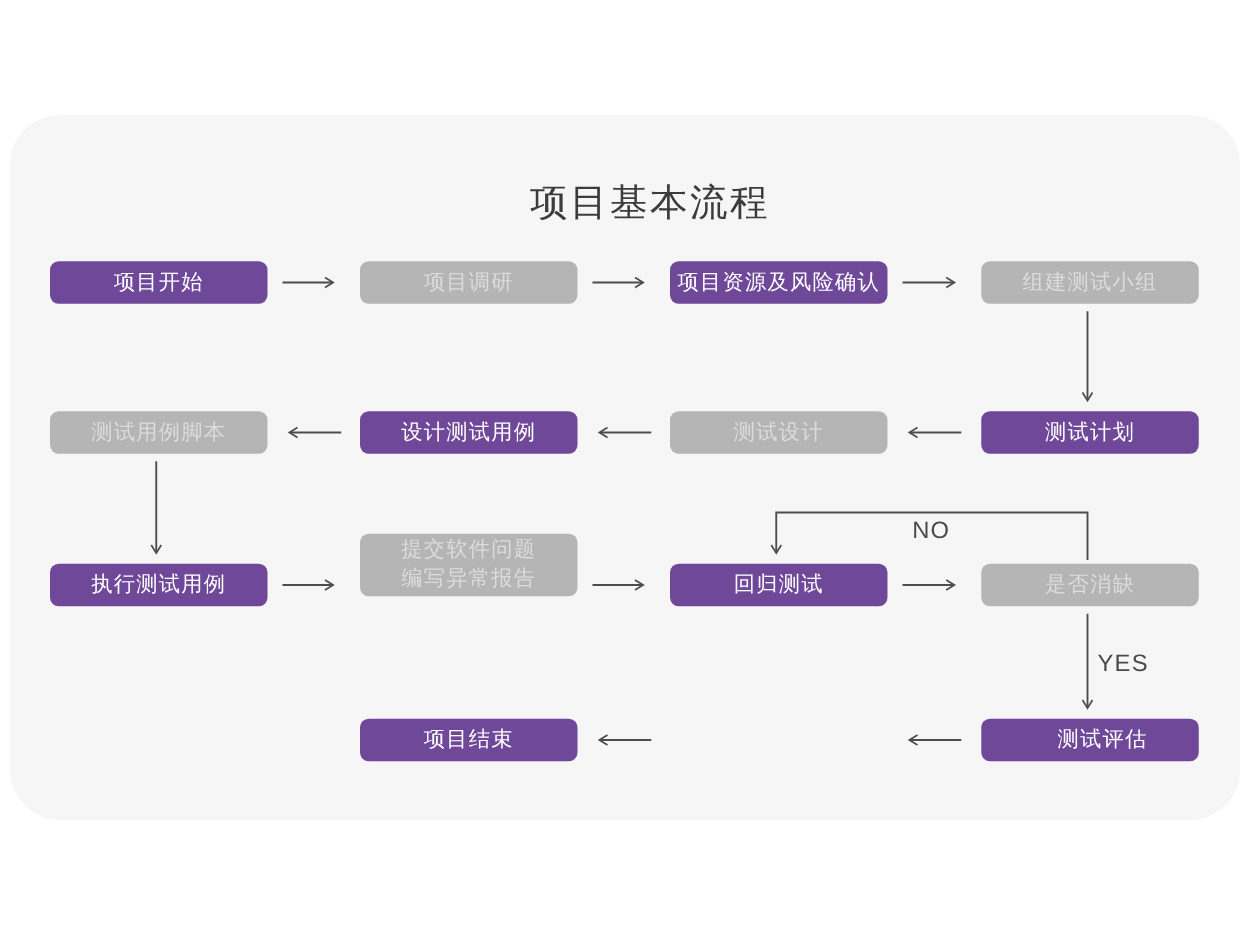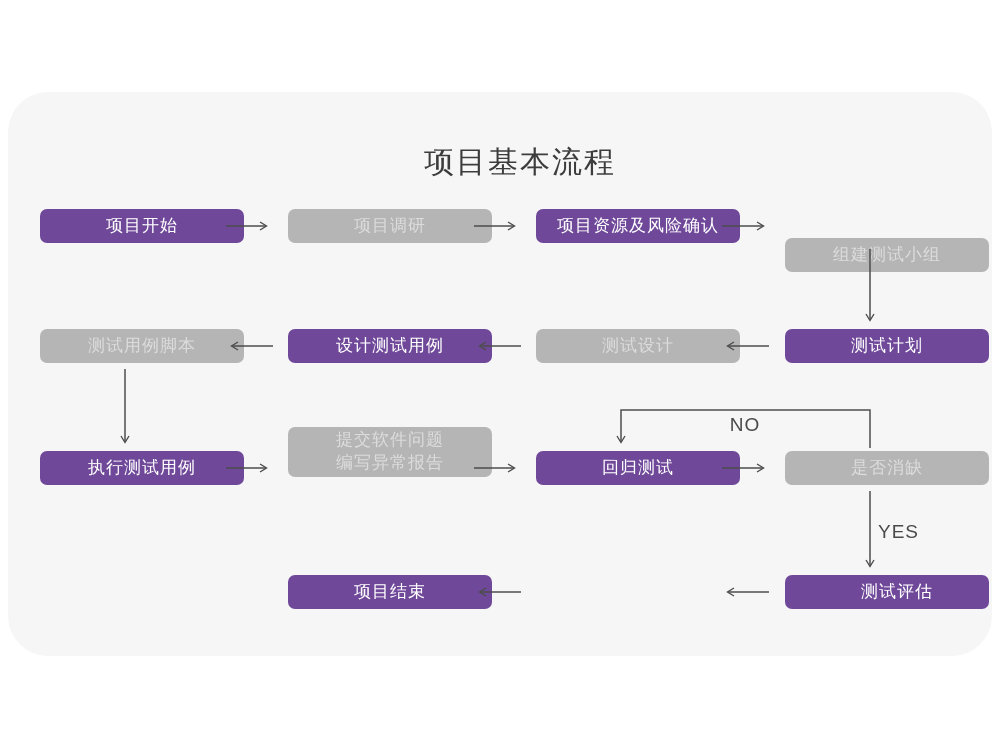--- a/index.html
+++ b/index.html
@@ -31,21 +31,21 @@
     width: 1000px;
     text-align: center;
     font-size: 30px;
     font-weight: 500;
     color: #3c3c3c;
     letter-spacing: 2px;
     padding-left: 20px;
   }
   .node {
     position: absolute;
-    width: 204px;
+    width: 174px;
     height: 34px;
     border-radius: 7px;
     display: flex;
     align-items: center;
     justify-content: center;
     font-size: 17px;
     letter-spacing: 1px;
     white-space: pre-line;
     text-align: center;
     line-height: 1.35;
@@ -92,21 +92,21 @@
 
 <div class="canvas">
 
   <div class="card"></div>
 
   <div class="title">项目基本流程</div>
 
   <div class="node node--purple" style="left:40px;  top:209px;">项目开始</div>
   <div class="node node--gray" style="left:288px; top:209px;">项目调研</div>
   <div class="node node--purple" style="left:536px; top:209px;">项目资源及风险确认</div>
-  <div class="node node--gray" style="left:785px; top:209px;margin-top:29px;">组建测试小组</div>
+  <div class="node node--gray" style="left:785px; top:209px;">组建测试小组</div>
 
   <div class="node node--purple" style="left:785px; top:329px;">测试计划</div>
   <div class="node node--purple" style="left:288px; top:329px;">设计测试用例</div>
   <div class="node node--gray" style="left:536px; top:329px;">测试设计</div>
   <div class="node node--gray" style="left:40px;  top:329px;">测试用例脚本</div>
 
   <div class="node node--purple" style="left:40px;  top:451px;">执行测试用例</div>
   <div class="node node--gray node--tall" style="left:288px; top:427px;">提交软件问题
 编写异常报告</div>
   <div class="node node--purple" style="left:536px; top:451px;">回归测试</div>

